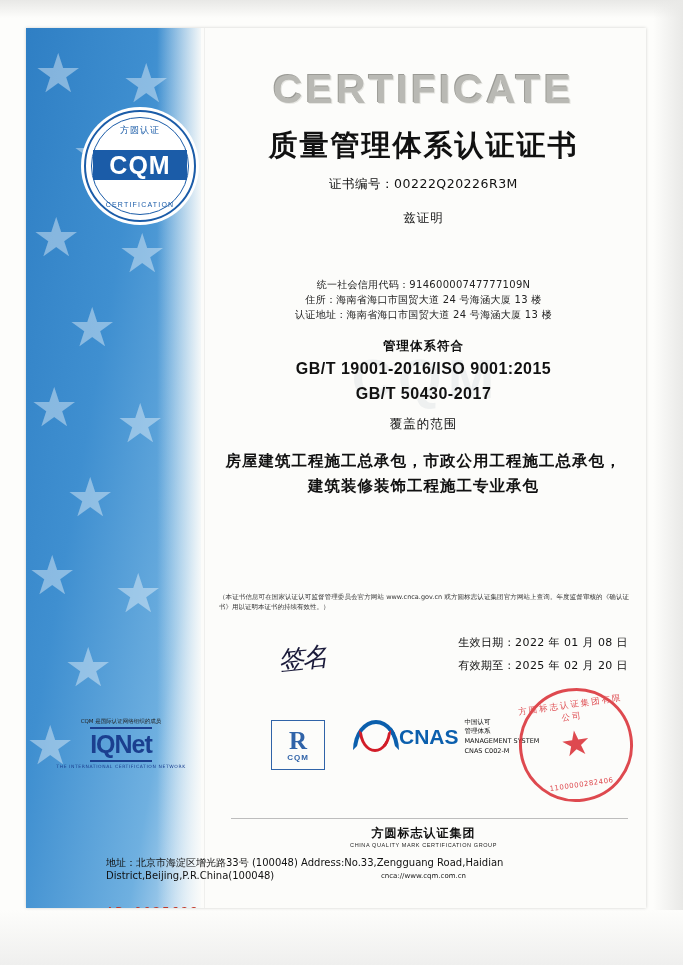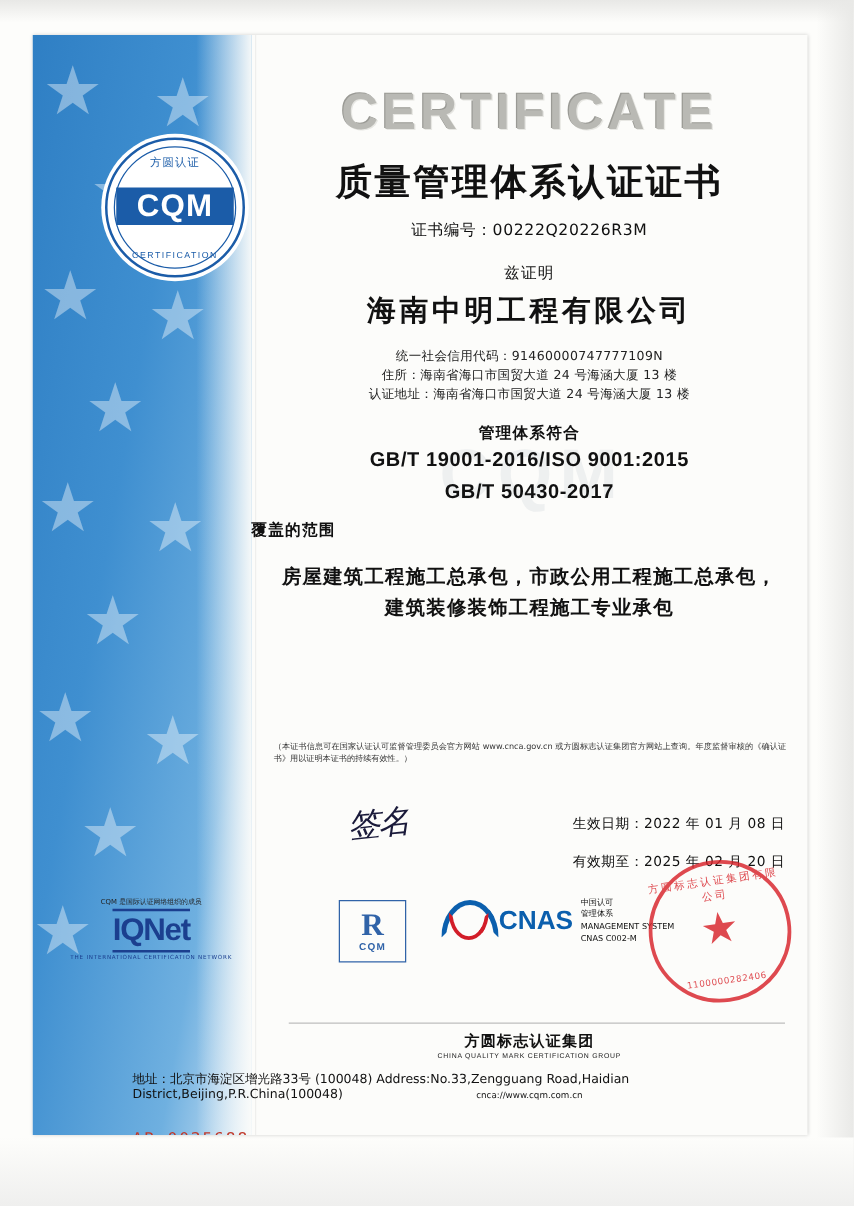--- a/index.html
+++ b/index.html
@@ -170,24 +170,24 @@
     color: #111;
     letter-spacing: 0.5px;
   }
   .std.s1 { top: 332px; }
   .std.s2 { top: 357px; }
 
   .scope-label {
     position: absolute;
     left: 0; top: 388px;
     width: 445px;
-    text-align: left;
+    text-align: center;
     font-family: "DejaVu Sans", sans-serif;
     font-size: 12.5px;
-    font-weight: bold;
+    font-weight: normal;
     color: #111;
     letter-spacing: 1px;
   }
   .scope-line {
     position: absolute;
     left: 0;
     width: 445px;
     text-align: center;
     font-family: "DejaVu Serif", serif;
     font-weight: bold;
@@ -226,21 +226,21 @@
   .dates {
     position: absolute;
     right: 18px; top: 607px;
     width: 200px;
     text-align: right;
     font-family: "DejaVu Sans", sans-serif;
     font-size: 11px;
     color: #111;
     letter-spacing: 0.4px;
   }
-  .dates div { margin-bottom: 8px; margin-top: 16px; }
+  .dates div { margin-bottom: 8px; }
 
   .signature {
     position: absolute;
     left: 78px; top: 608px;
     width: 150px;
     height: 55px;
     font-family: "DejaVu Serif", serif;
     font-size: 26px;
     color: #1a1a3a;
     transform: rotate(-6deg);
@@ -528,21 +528,20 @@
       </div>
       <div class="bottom-en">CERTIFICATION</div>
     </div>
 
     <div class="content">
 
       <div class="cert-title">CERTIFICATE</div>
       <div class="cn-title">质量管理体系认证证书</div>
       <div class="cert-no">证书编号：00222Q20226R3M</div>
       <div class="hereby">兹证明</div>
-      <div class="company">海南中明工程有限公司</div>
 
       <div class="meta l1">统一社会信用代码：91460000747777109N</div>
       <div class="meta l2">住所：海南省海口市国贸大道 24 号海涵大厦 13 楼</div>
       <div class="meta l3">认证地址：海南省海口市国贸大道 24 号海涵大厦 13 楼</div>
 
       <div class="watermark">CQM</div>
 
       <div class="conform-label">管理体系符合</div>
       <div class="std s1">GB/T 19001-2016/ISO 9001:2015</div>
       <div class="std s2">GB/T 50430-2017</div>

